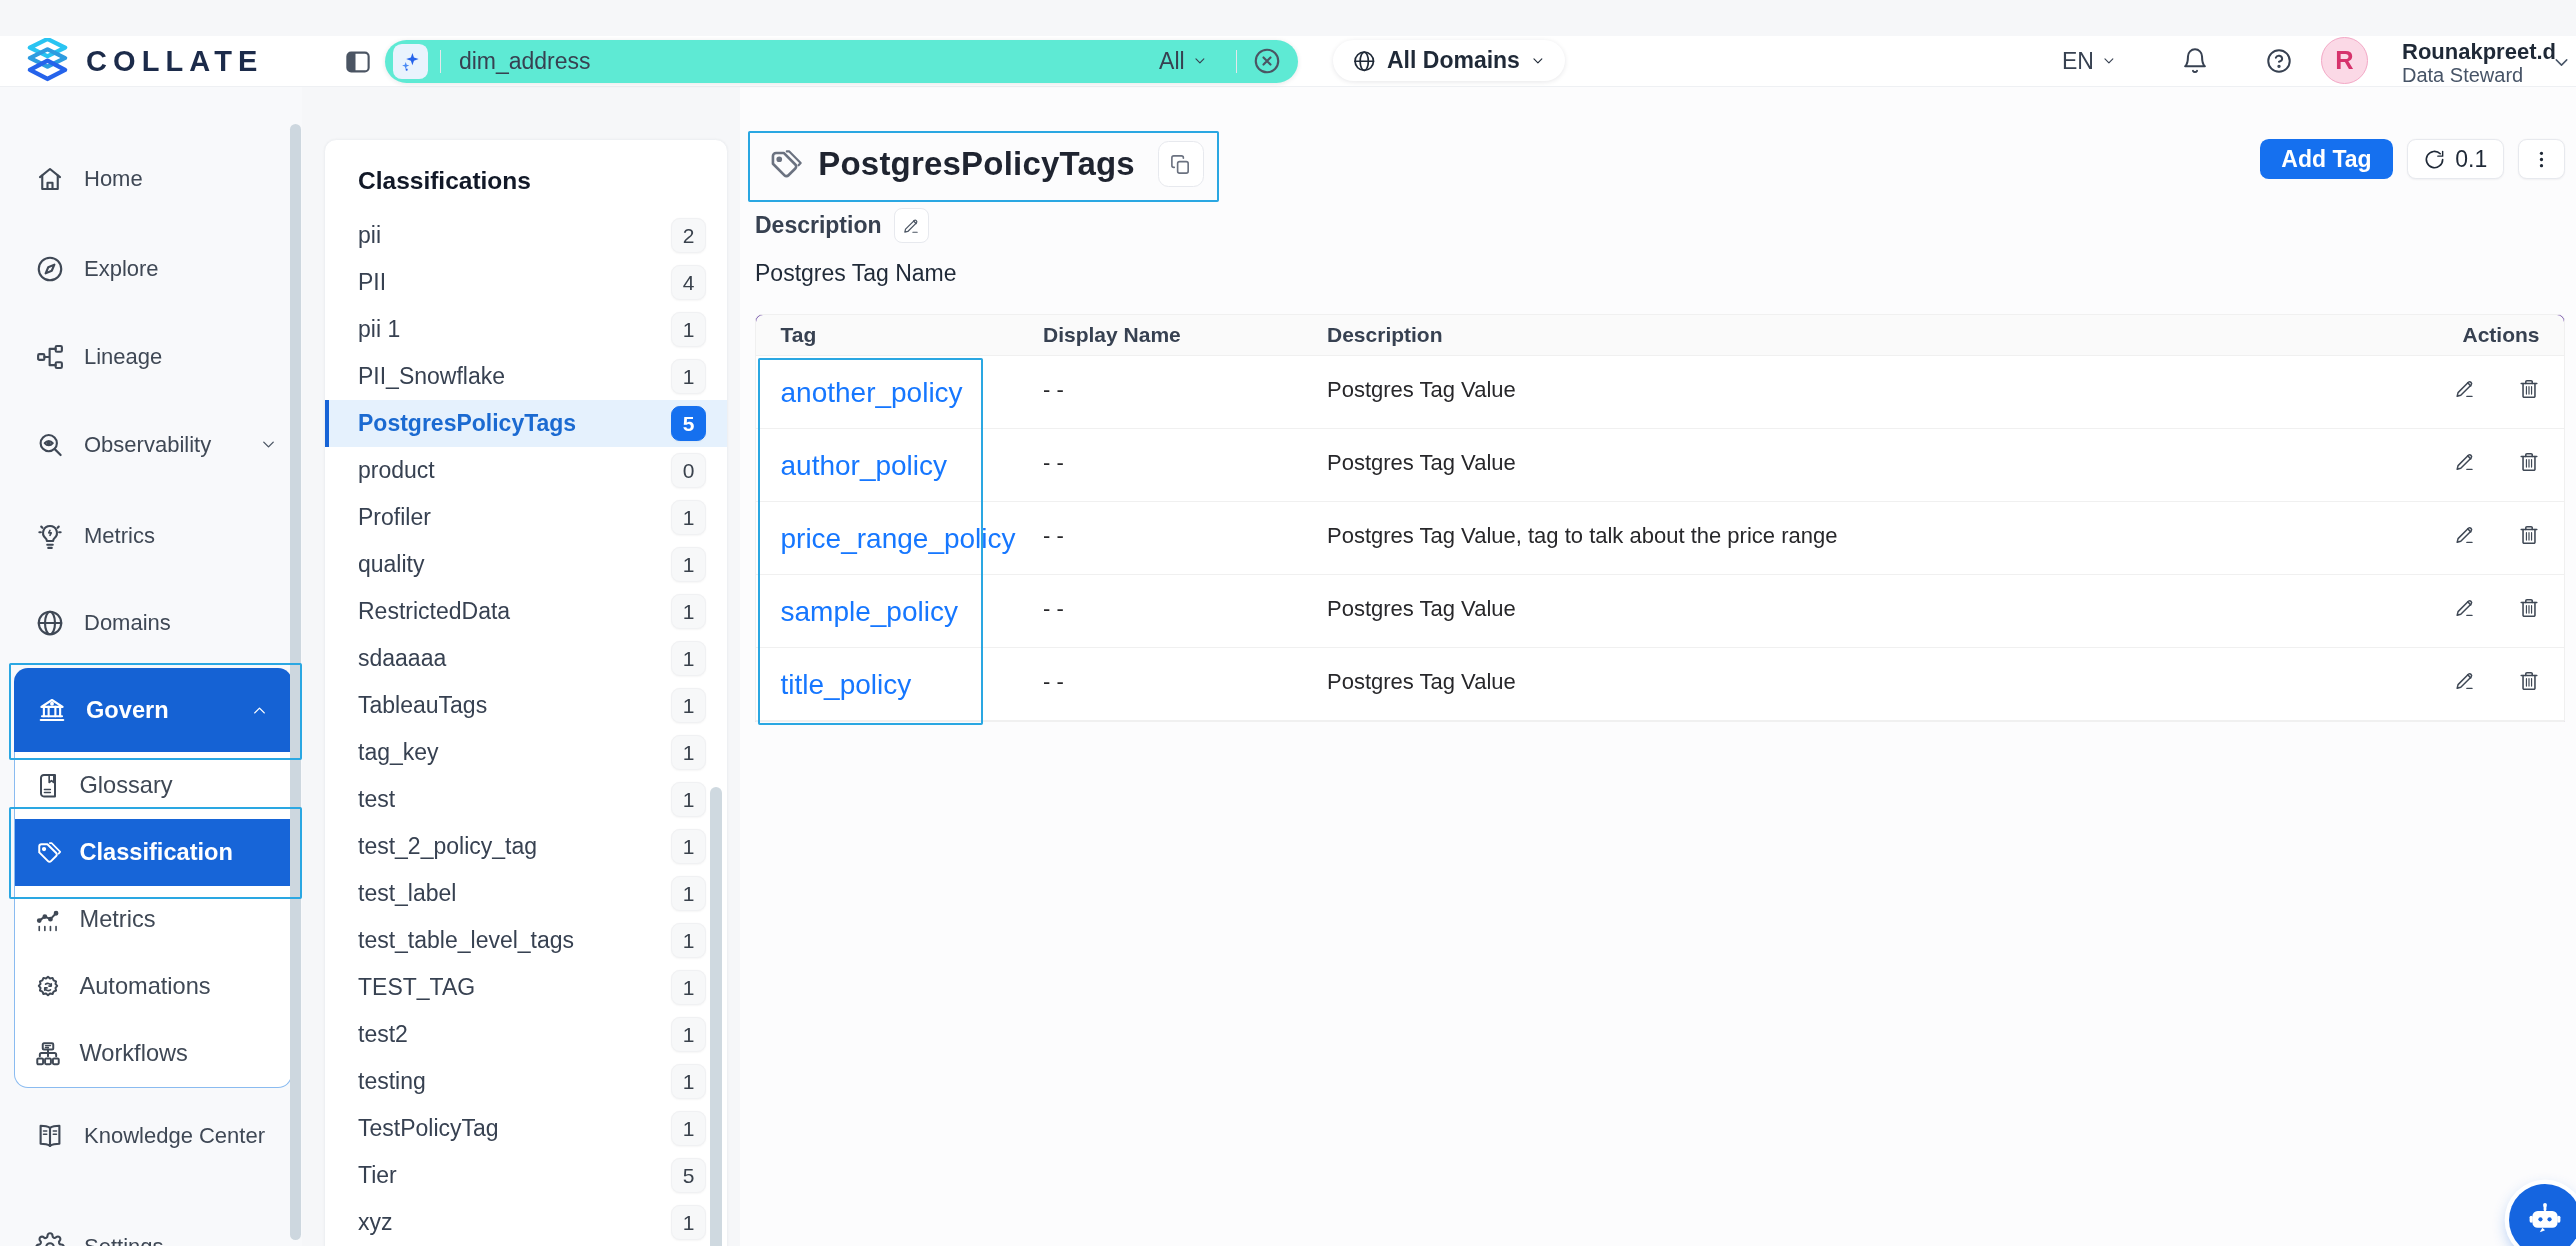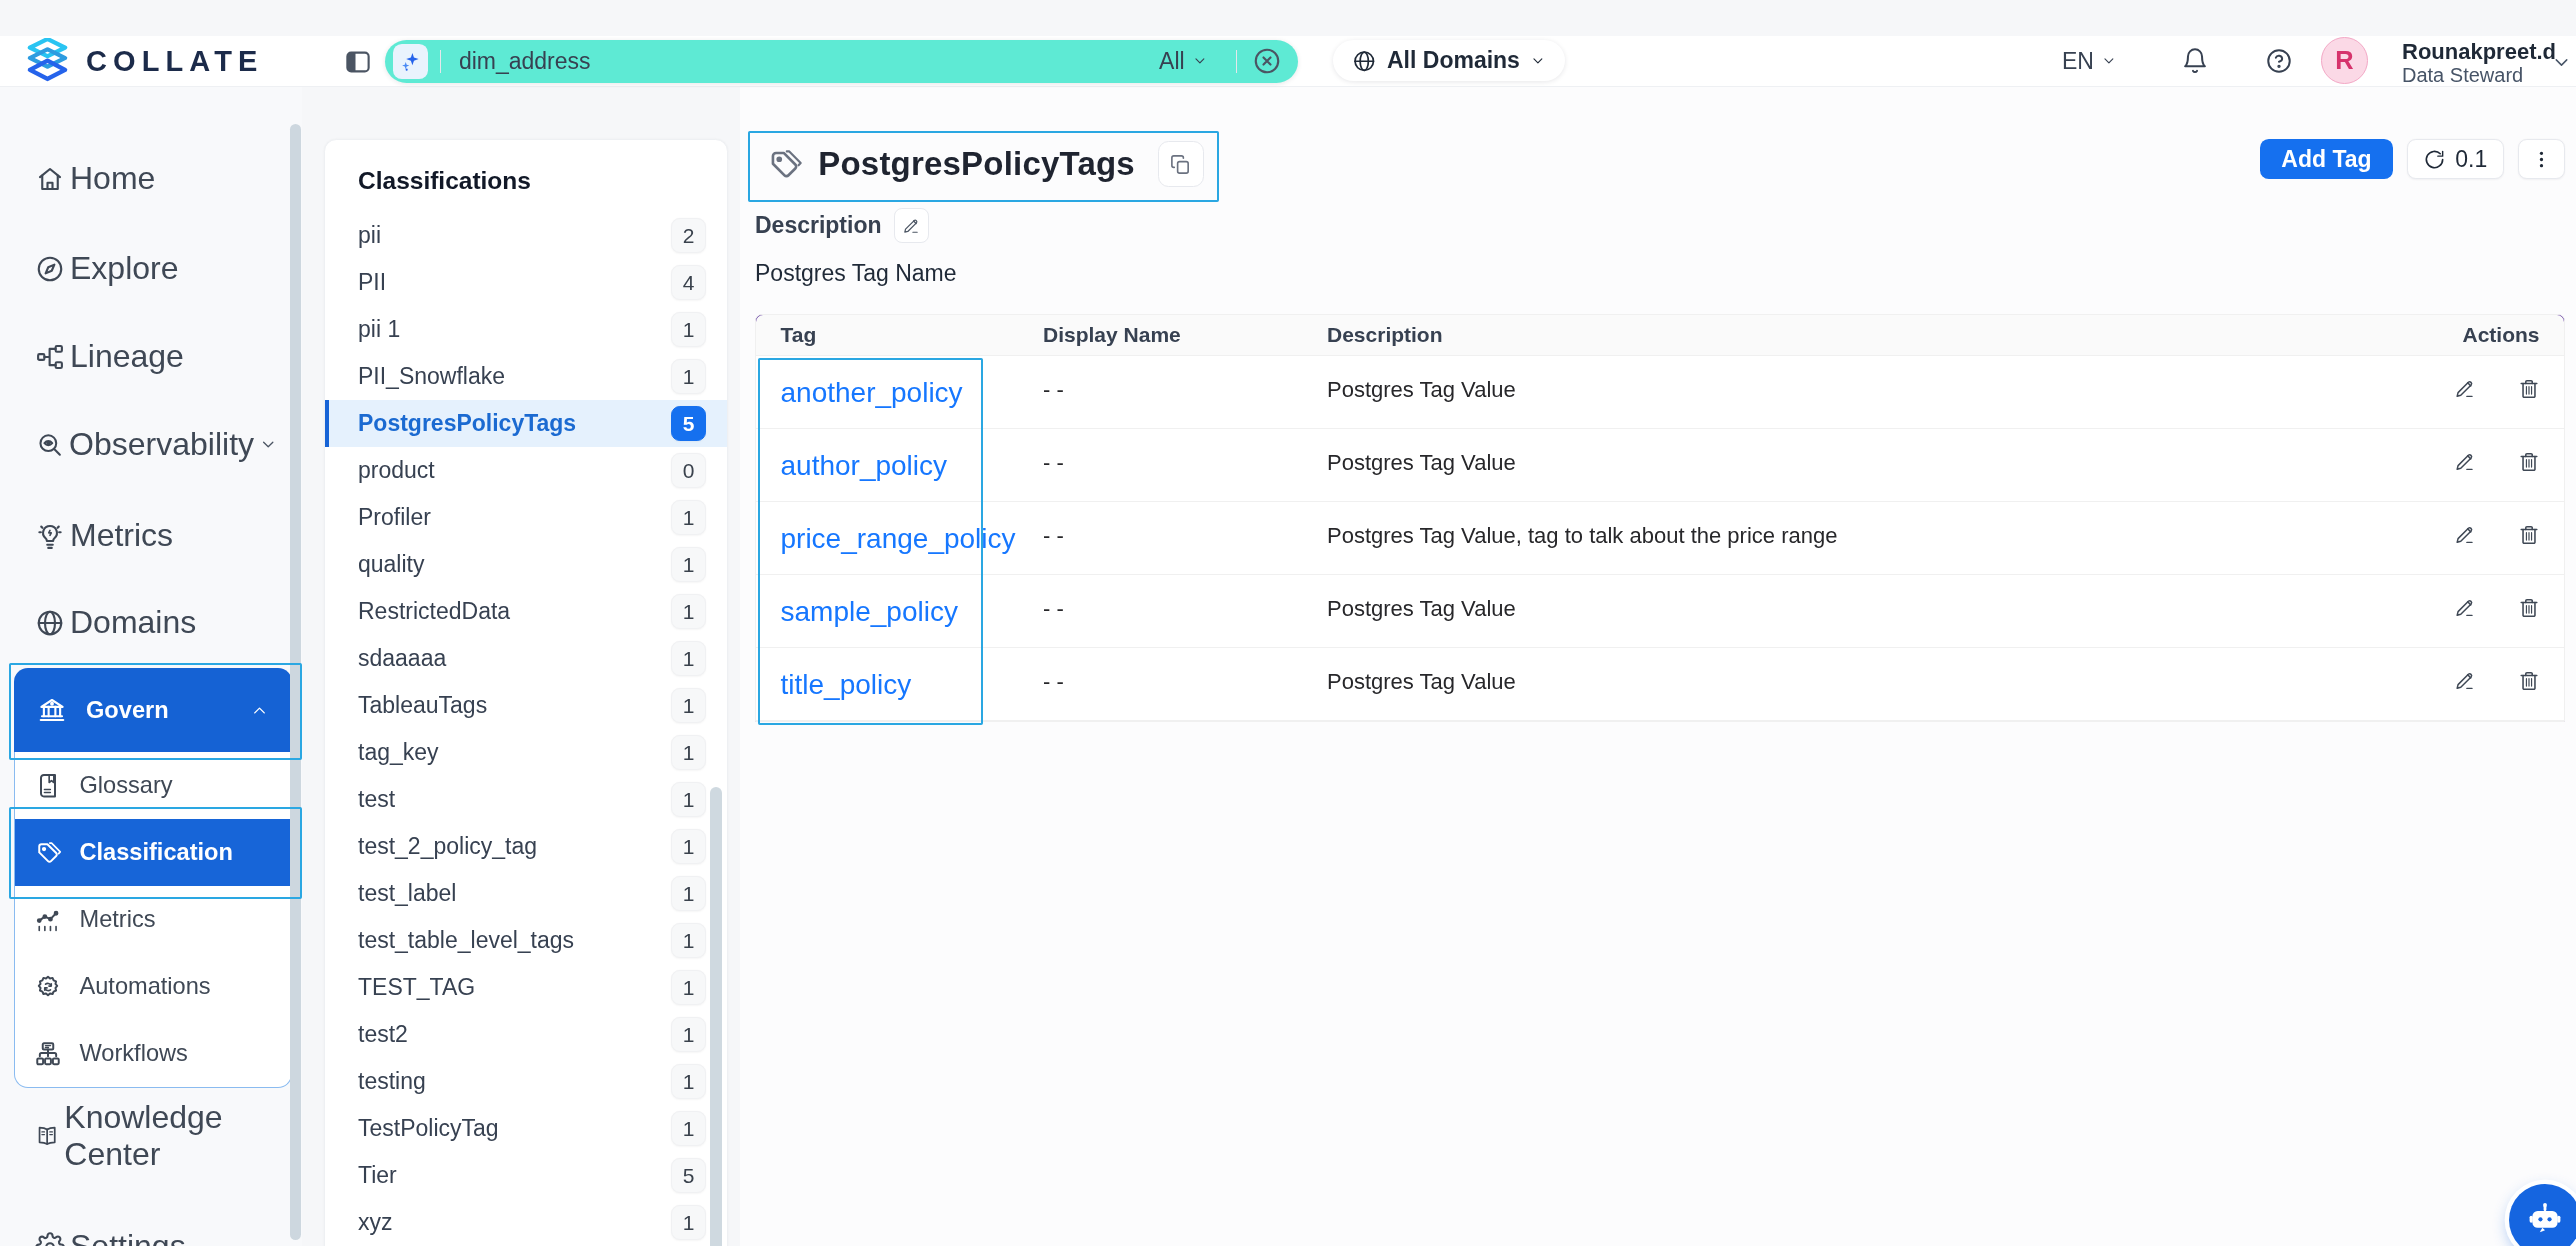--- a/index.html
+++ b/index.html
@@ -24,21 +24,21 @@
   .lang{position:absolute;left:2062px;top:0;height:50px;display:flex;align-items:center;gap:7px;font-size:23px;color:#374151;}
   .tb-ic{position:absolute;top:10.5px;color:#374151;}
   .avatar{position:absolute;left:2321px;top:0.9px;width:47px;height:47px;border-radius:50%;background:#fbd9e6;border:1.8px solid #f3a8c6;box-sizing:border-box;display:flex;align-items:center;justify-content:center;font-size:25.4px;font-weight:700;color:#d6336c;}
   .user-meta{position:absolute;left:2402px;top:2.6px;width:154px;}
   .user-name{font-size:22px;font-weight:700;color:#1f2937;line-height:25.4px;}
   .user-role{font-size:20px;color:#475467;line-height:22px;}
   .user-chevron{position:absolute;left:2551px;top:15.8px;color:#475467;}
 
   
   .sidebar{position:absolute;left:0;top:50px;width:302px;height:1197px;background:#f8f9fb;}
-  .nav-item{position:absolute;left:0;width:302px;height:51px;display:flex;align-items:center;gap:5px;padding:0 24.5px 0 35px;box-sizing:border-box;color:#3f4855;font-size:32px;cursor:pointer;}
+  .nav-item{position:absolute;left:0;width:302px;height:51px;display:flex;align-items:center;gap:19px;padding:0 24.5px 0 35px;box-sizing:border-box;color:#3f4855;font-size:22px;cursor:pointer;}
   .nav-item .chev{margin-left:auto;color:#4b5563;}
   .govern-btn{position:absolute;left:14px;top:582px;width:278px;height:84px;background:#1562d4;border-radius:14px 14px 0 0;display:flex;align-items:center;gap:19px;padding:0 23px 0 23px;box-sizing:border-box;color:#fff;font-size:23.6px;font-weight:600;cursor:pointer;}
   .govern-btn .chev{margin-left:auto;}
   .submenu{position:absolute;left:14px;top:666px;width:278px;height:336px;background:#fff;border:1.8px solid #8abbf0;border-top:none;border-radius:0 0 14px 14px;box-sizing:border-box;overflow:hidden;}
   .sub-item{height:67px;display:flex;align-items:center;gap:17.5px;padding-left:19px;color:#3f4855;font-size:23.6px;cursor:pointer;}
   .sub-item.selected{background:#1765d8;color:#fff;font-weight:600;}
   .sidebar-scrollbar{position:absolute;left:290px;top:38px;width:11.4px;height:1116px;border-radius:6.1px;background:#cdd7df;}
 
   
   .cls-panel{position:absolute;left:324px;top:103px;width:404px;height:1122px;background:#fff;border:0.9px solid #eef0f3;border-radius:12.3px;box-sizing:border-box;box-shadow:0 0.9px 2.6px rgba(16,24,40,.04);}

